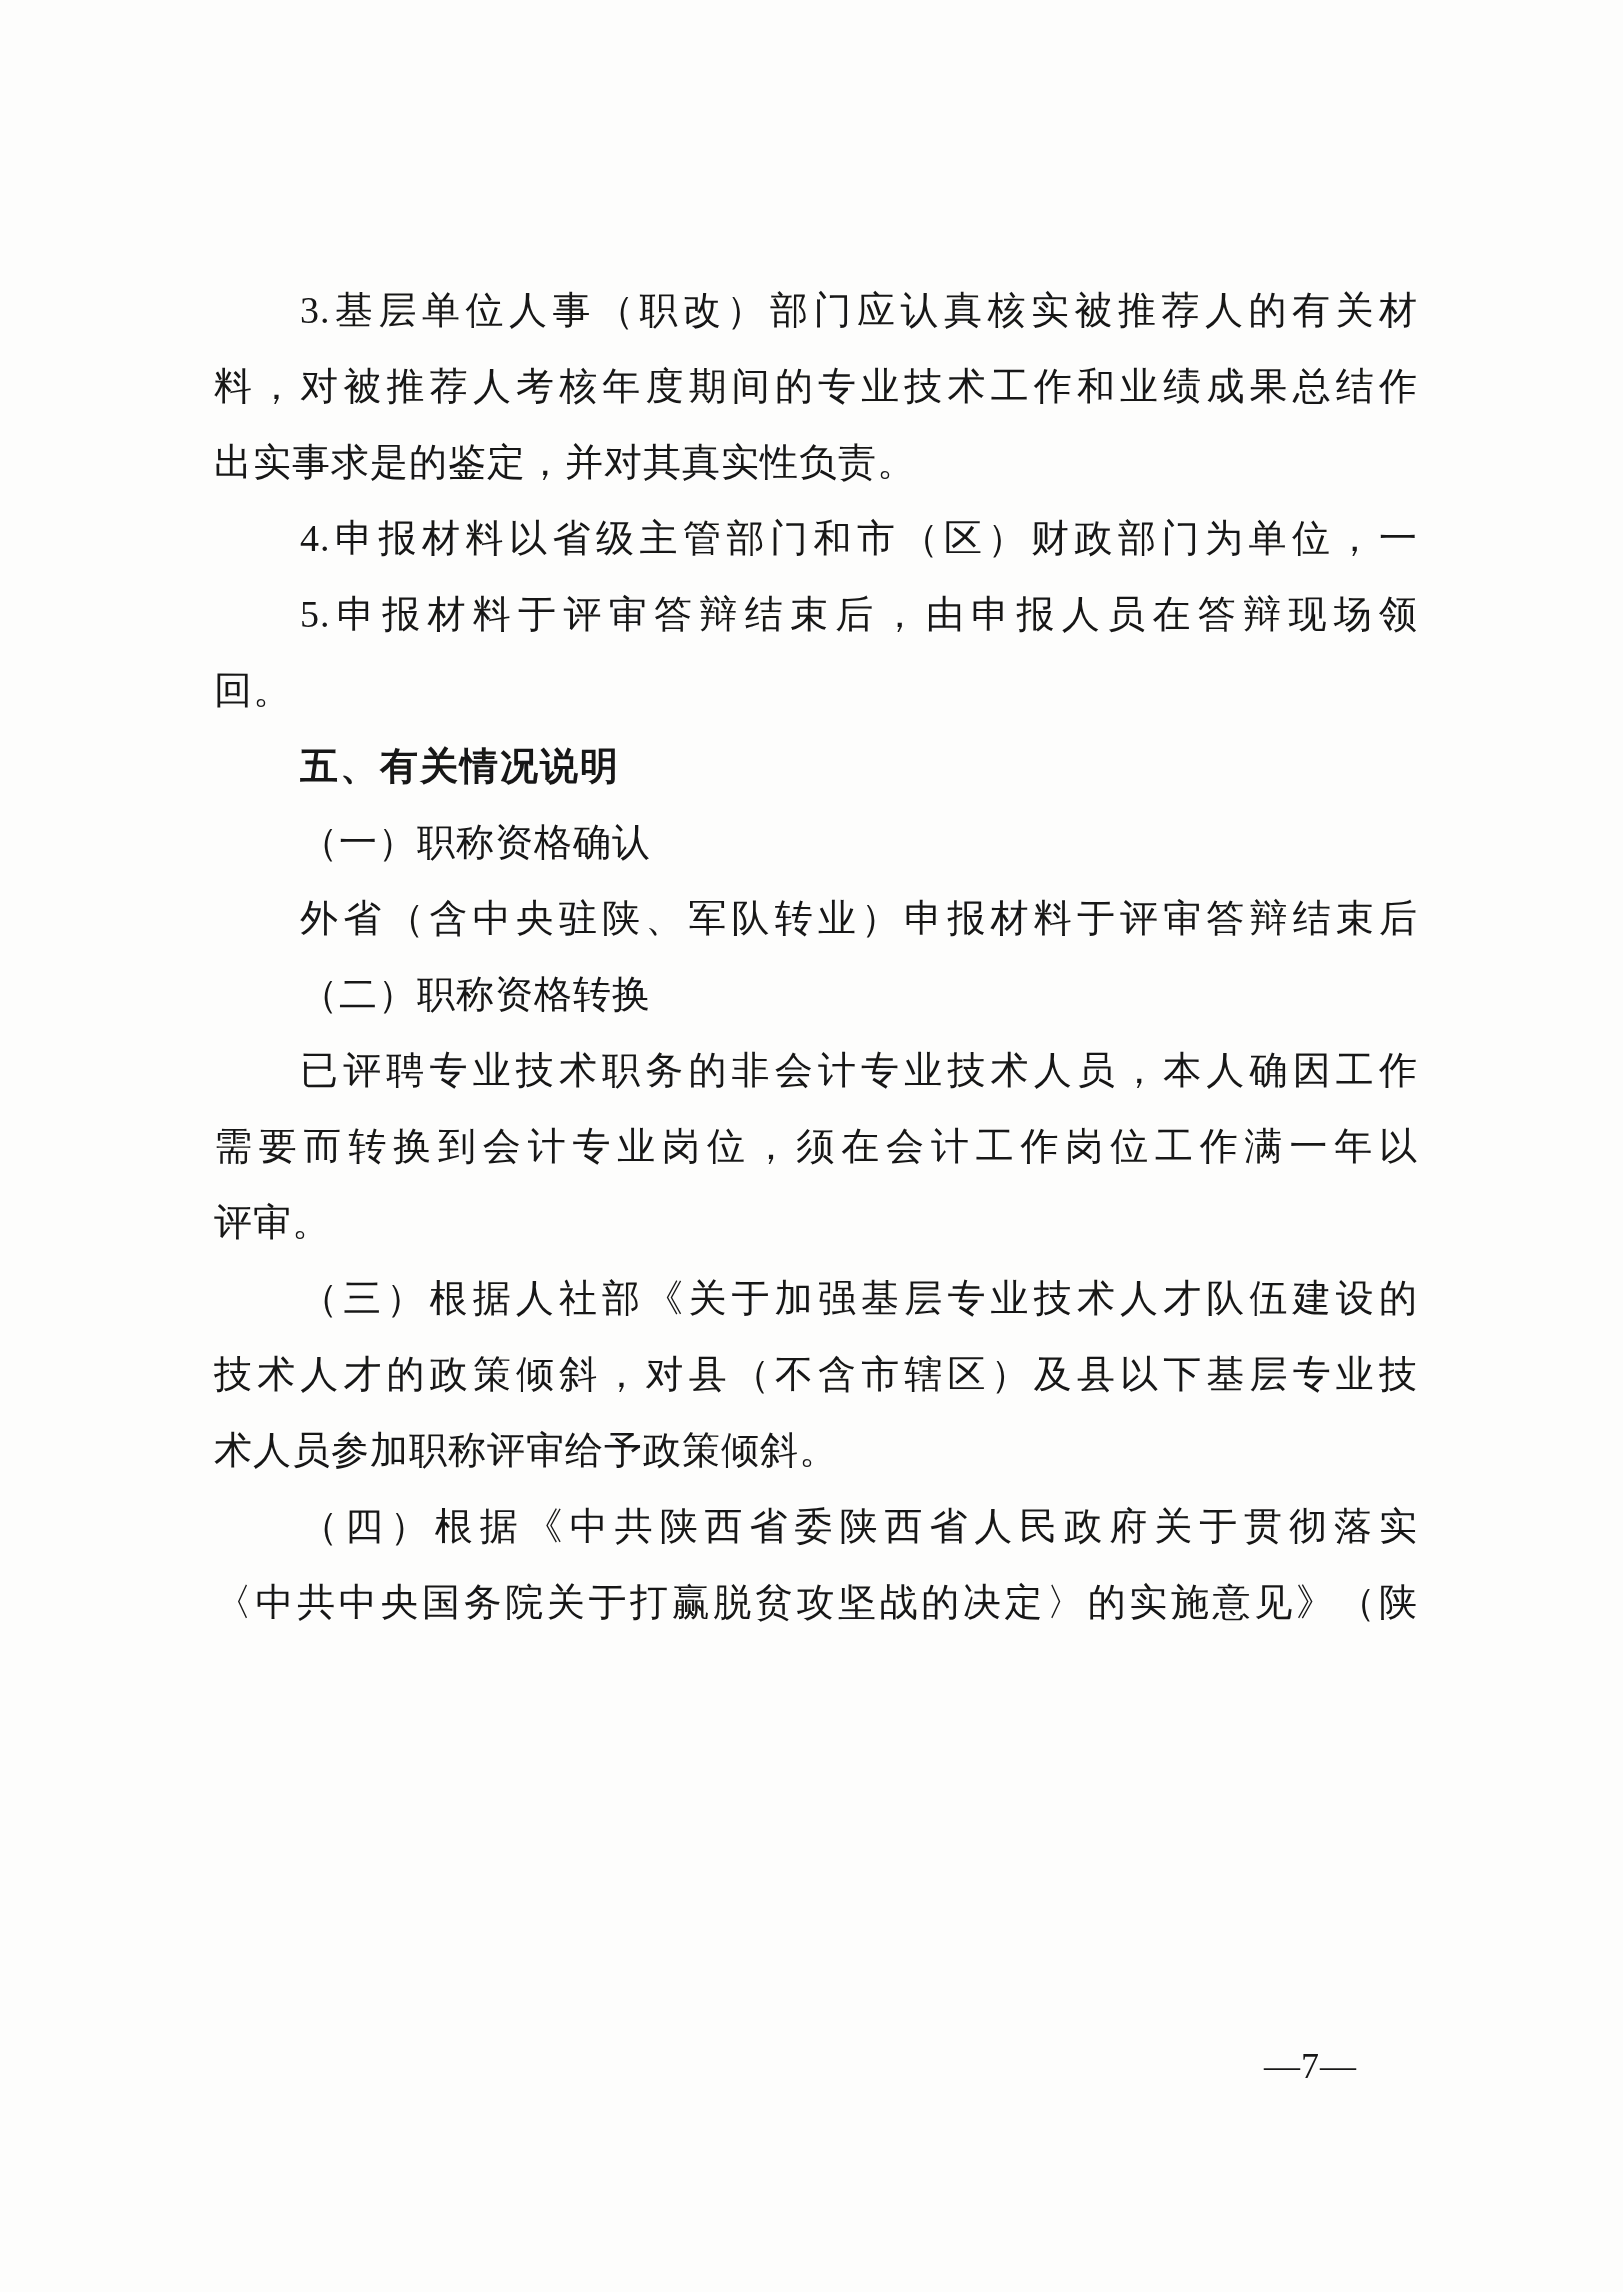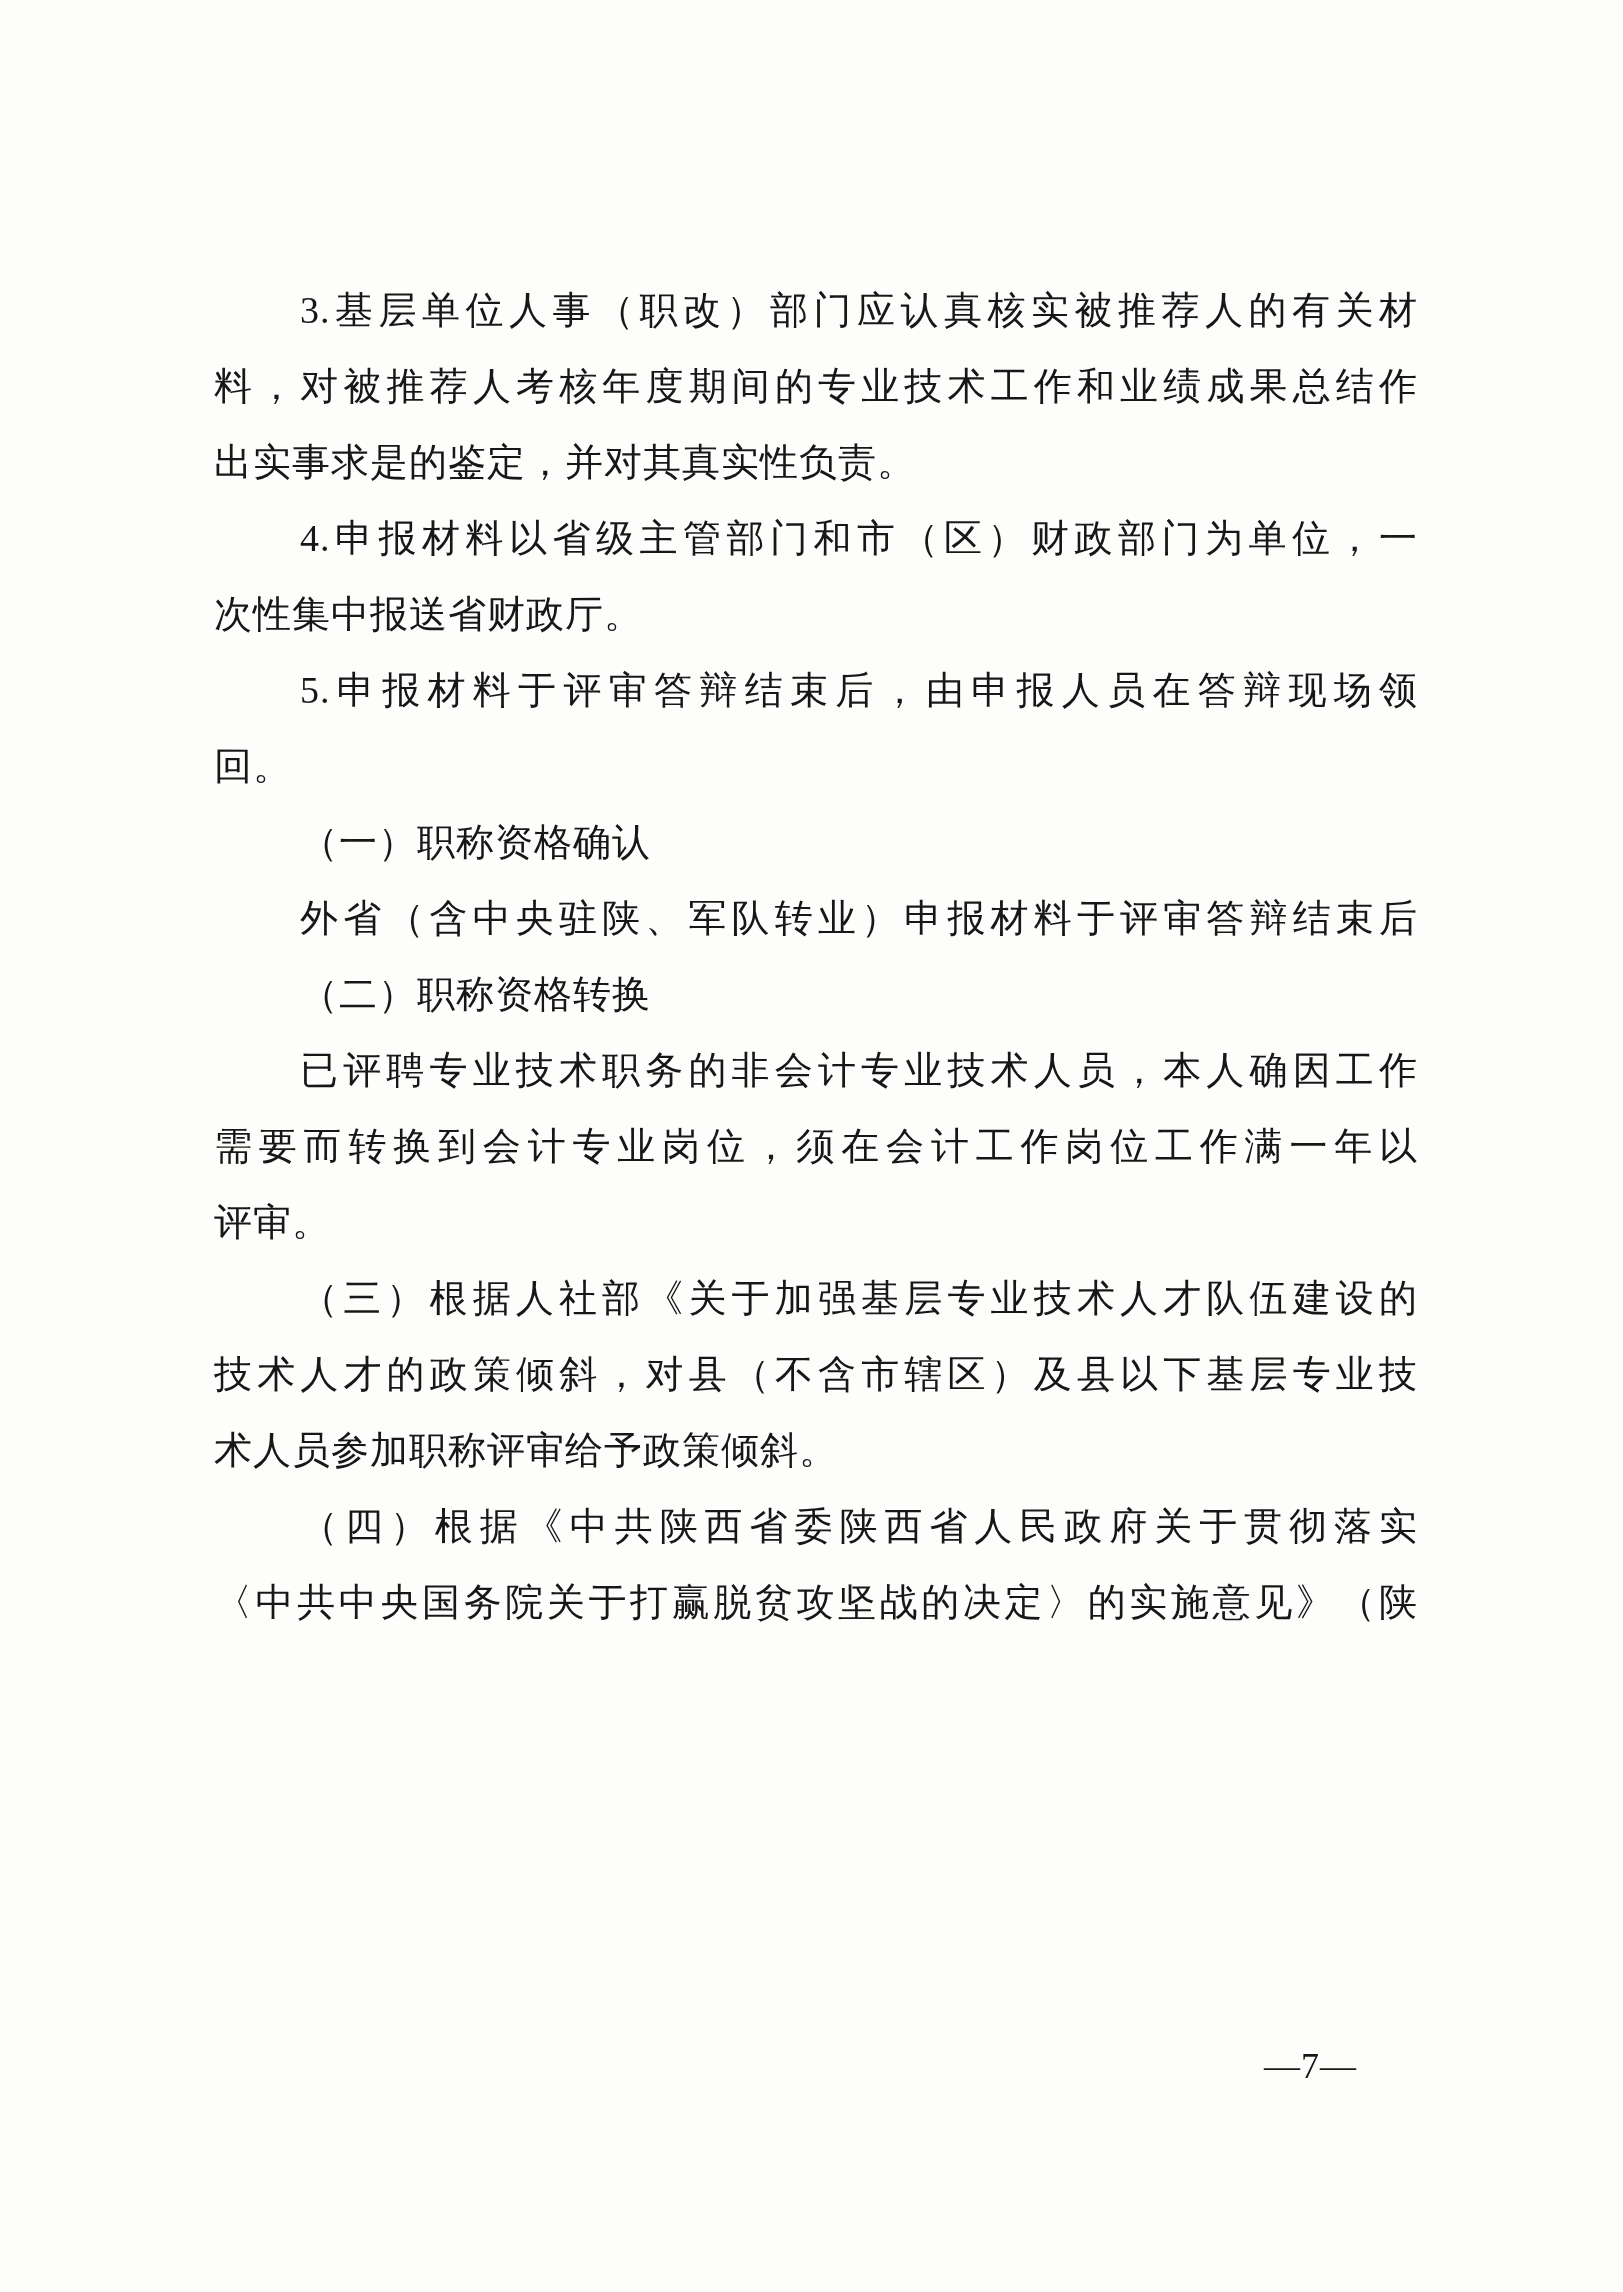--- a/index.html
+++ b/index.html
@@ -55,23 +55,23 @@
 </style>
 </head>
 <body>
 
 <div class="page">
   <div class="textblock">
     <div class="ln ind just">3.基层单位人事（职改）部门应认真核实被推荐人的有关材</div>
     <div class="ln just">料，对被推荐人考核年度期间的专业技术工作和业绩成果总结作</div>
     <div class="ln">出实事求是的鉴定，并对其真实性负责。</div>
     <div class="ln ind just">4.申报材料以省级主管部门和市（区）财政部门为单位，一</div>
-    <div class="ln">次性集中报送省财政厅。</div>
     <div class="ln ind just">5.申报材料于评审答辩结束后，由申报人员在答辩现场领</div>
     <div class="ln">回。</div>
+    <div class="ln ind heading">五、有关情况说明</div>
     <div class="ln ind">（一）职称资格确认</div>
     <div class="ln ind just">外省（含中央驻陕、军队转业）申报材料于评审答辩结束后</div>
     <div class="ln ind">（二）职称资格转换</div>
     <div class="ln ind just">已评聘专业技术职务的非会计专业技术人员，本人确因工作</div>
     <div class="ln just">需要而转换到会计专业岗位，须在会计工作岗位工作满一年以</div>
     <div class="ln">评审。</div>
     <div class="ln ind just">（三）根据人社部《关于加强基层专业技术人才队伍建设的</div>
     <div class="ln just">技术人才的政策倾斜，对县（不含市辖区）及县以下基层专业技</div>
     <div class="ln">术人员参加职称评审给予政策倾斜。</div>
     <div class="ln ind just">（四）根据《中共陕西省委陕西省人民政府关于贯彻落实</div>

